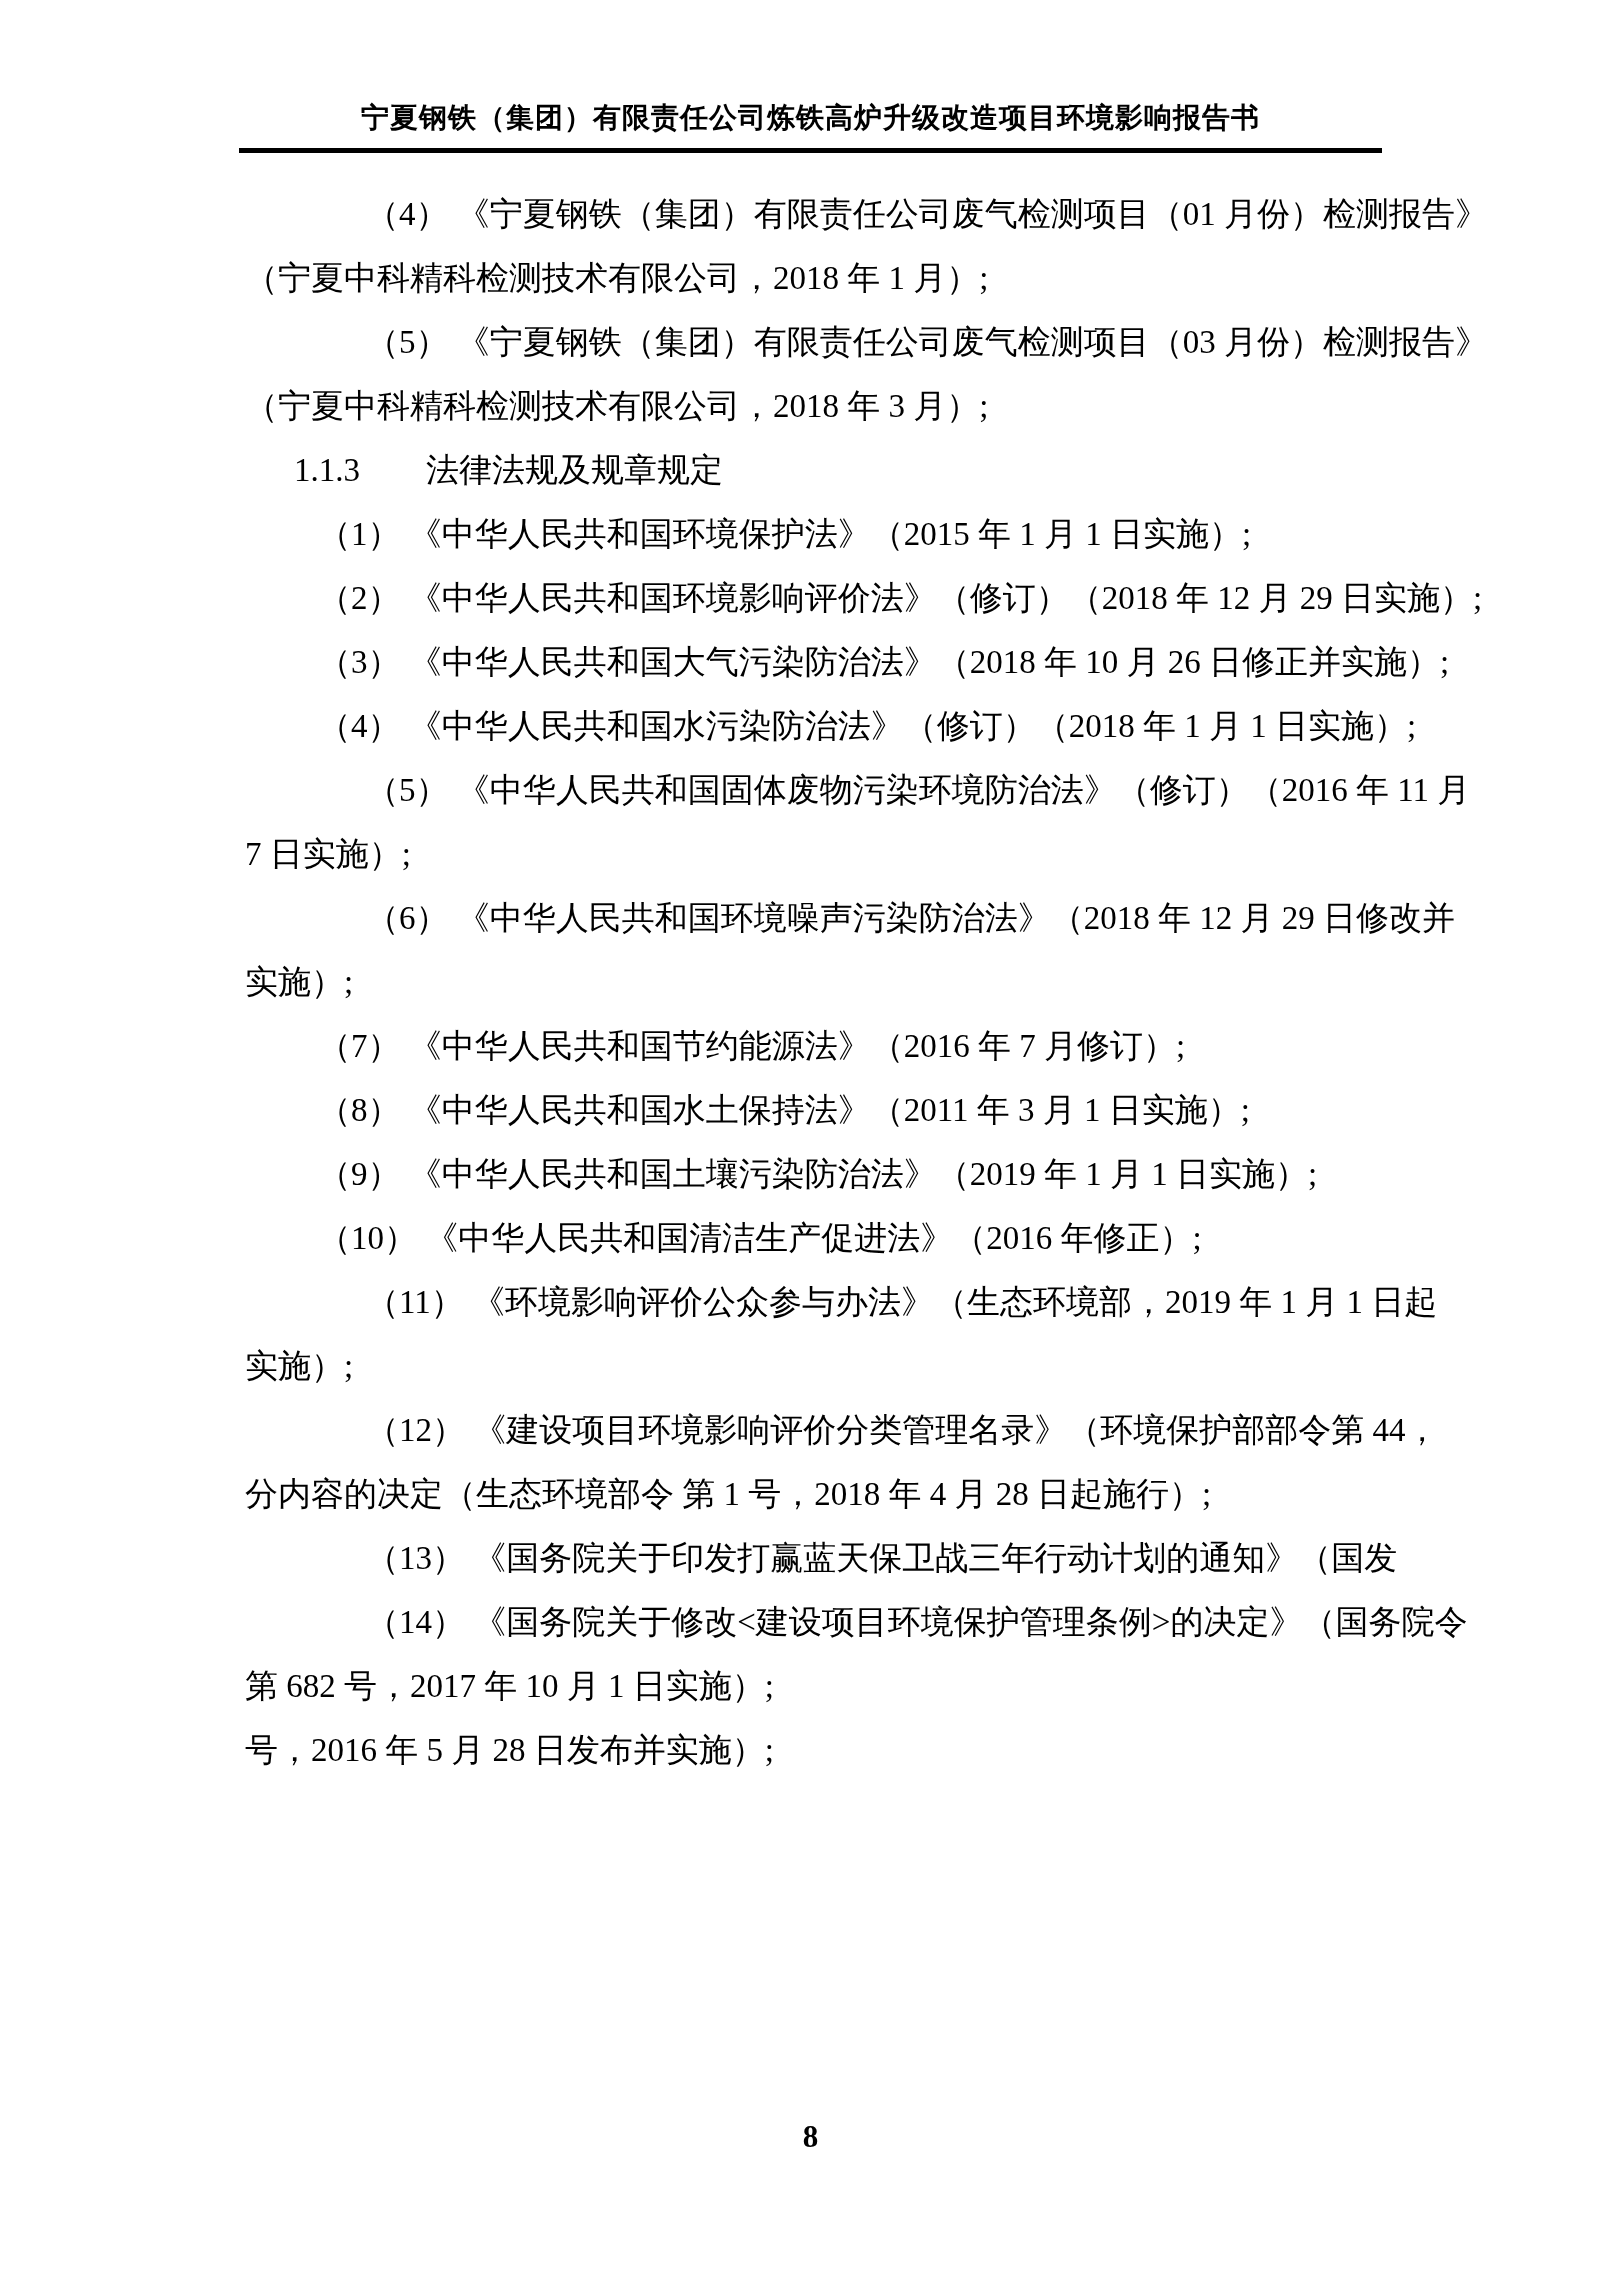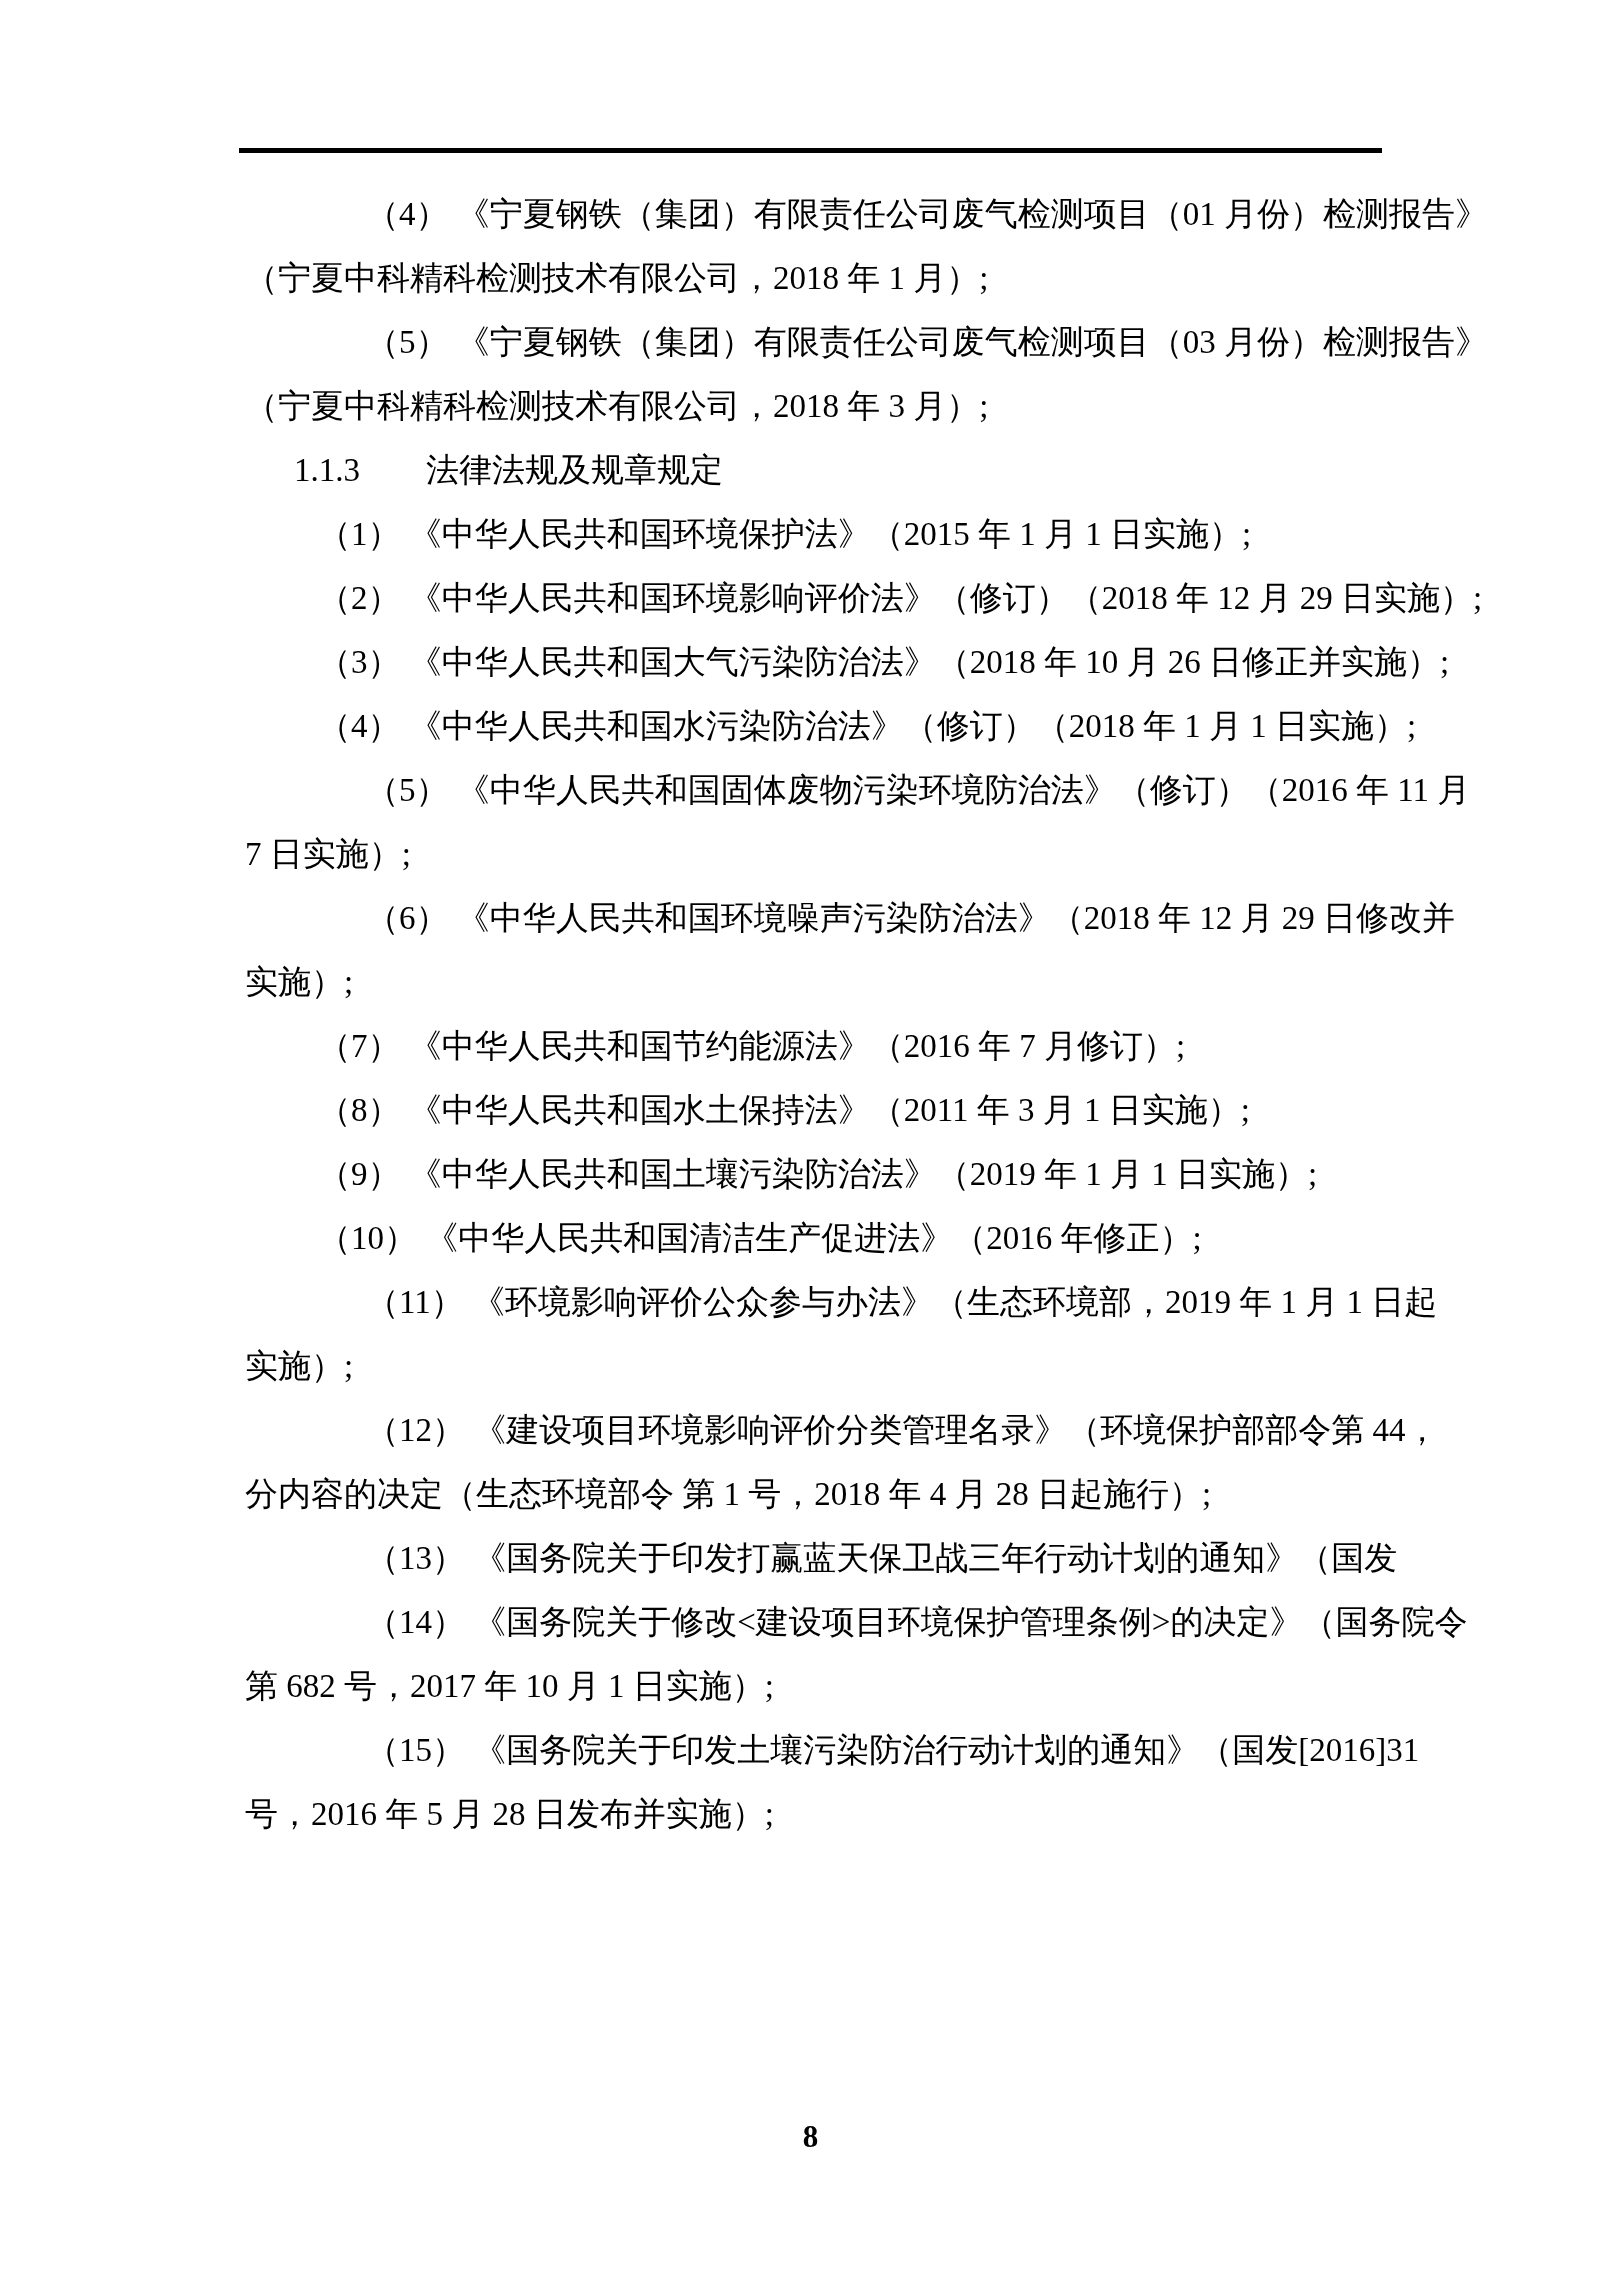--- a/index.html
+++ b/index.html
@@ -73,20 +73,23 @@
     font-size: 31px;
     line-height: 39px;
     font-weight: bold;
   }
 </style>
 </head>
 <body>
 
 <div class="page">
 
+  <div class="page-header">
+    <span class="header-title">宁夏钢铁（集团）有限责任公司炼铁高炉升级改造项目环境影响报告书</span>
+  </div>
 
   <div class="header-rule"></div>
 
   <div class="doc-body">
       <div class="line indent fill">（4） 《宁夏钢铁（集团）有限责任公司废气检测项目（01 月份）检测报告》</div>
       <div class="line">（宁夏中科精科检测技术有限公司，2018 年 1 月）;</div>
       <div class="line indent fill">（5） 《宁夏钢铁（集团）有限责任公司废气检测项目（03 月份）检测报告》</div>
       <div class="line">（宁夏中科精科检测技术有限公司，2018 年 3 月）;</div>
       <div class="line heading">1.1.3　　法律法规及规章规定</div>
       <div class="line indent">（1） 《中华人民共和国环境保护法》（2015 年 1 月 1 日实施）;</div>
@@ -101,20 +104,19 @@
       <div class="line indent">（8） 《中华人民共和国水土保持法》（2011 年 3 月 1 日实施）;</div>
       <div class="line indent">（9） 《中华人民共和国土壤污染防治法》（2019 年 1 月 1 日实施）;</div>
       <div class="line indent">（10） 《中华人民共和国清洁生产促进法》（2016 年修正）;</div>
       <div class="line indent fill">（11） 《环境影响评价公众参与办法》（生态环境部，2019 年 1 月 1 日起</div>
       <div class="line">实施）;</div>
       <div class="line indent fill">（12） 《建设项目环境影响评价分类管理名录》（环境保护部部令第 44，</div>
       <div class="line">分内容的决定（生态环境部令 第 1 号，2018 年 4 月 28 日起施行）;</div>
       <div class="line indent fill">（13） 《国务院关于印发打赢蓝天保卫战三年行动计划的通知》（国发</div>
       <div class="line indent fill">（14） 《国务院关于修改&lt;建设项目环境保护管理条例&gt;的决定》（国务院令</div>
       <div class="line">第 682 号，2017 年 10 月 1 日实施）;</div>
-      <div class="line indent fill">（15） 《国务院关于印发土壤污染防治行动计划的通知》（国发[2016]31</div>
       <div class="line">号，2016 年 5 月 28 日发布并实施）;</div>
     </div>
 
   <div class="page-number">8</div>
 
 </div>
 
 
 </body></html>

